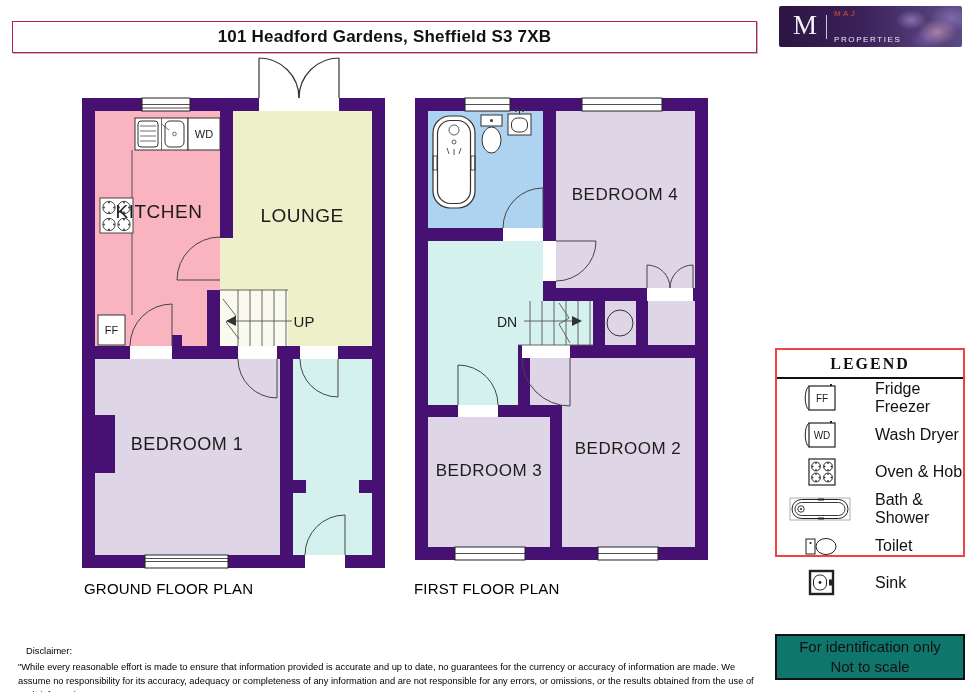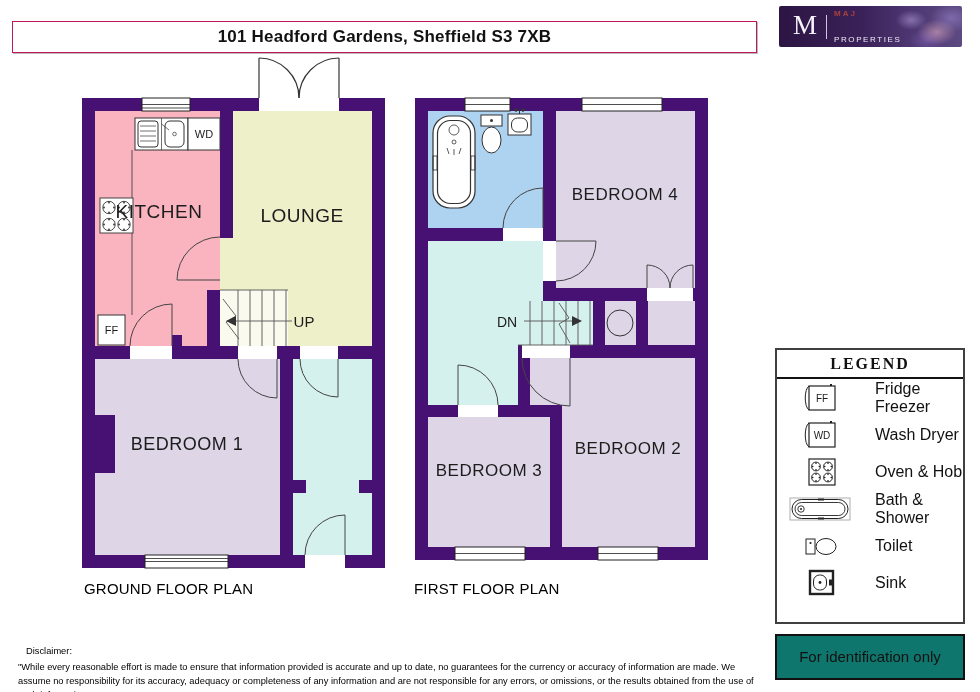--- a/index.html
+++ b/index.html
@@ -19,21 +19,21 @@
         display:flex;align-items:center;}
   #logo .mono{font-family:"Liberation Serif",serif;color:#f5f2fa;font-size:27px;line-height:1;
               padding:0 9px 2px 14px;font-weight:400;}
   #logo .bar{width:1px;height:24px;background:#cfc6e0;}
   #logo .names{display:flex;flex-direction:column;padding-left:7px;}
   #logo .n1{color:#a8403c;font-size:8px;letter-spacing:2px;font-weight:bold;}
   #logo .n2{color:#efeaf6;font-size:8px;letter-spacing:1.6px;margin-top:17px;}
   
   .plan-caption{position:absolute;font-size:15px;color:#000;letter-spacing:.2px;}
   
-  #legend{position:absolute;left:775px;top:348px;width:190px;height:276px;border:2px solid #404040;
+  #legend{position:absolute;left:775px;top:348px;width:190px;height:209px;border:2px solid #ef4444;
           background:#fff;box-sizing:border-box;}
   #legend .lt{font-family:"Liberation Serif",serif;font-weight:bold;font-size:16px;letter-spacing:2px;
               text-align:center;padding:5px 0 4px;border-bottom:2px solid #111;}
   .lrow{display:flex;align-items:center;height:37px;padding-left:8px;}
   .lrow .ic{width:72px;display:flex;justify-content:center;align-items:center;flex:0 0 72px;}
   .lrow .lab{font-size:16px;color:#111;margin-left:18px;}
   #notebox{position:absolute;left:775px;top:634px;width:190px;height:46px;border:2px solid #111;
            background:#0f766e;box-sizing:border-box;display:flex;flex-direction:column;justify-content:center;}
   #notebox div{text-align:center;font-size:15px;line-height:1.35;}
   
@@ -389,20 +389,21 @@
           <circle cx="20" cy="14.5" r="1.4" fill="#222"></circle>
           <rect x="29" y="11.5" width="4" height="6" fill="#222"></rect>
         </svg>
       </span>
       <span class="lab">Sink</span>
     </div>
   </div>
 
   <div id="notebox">
     <div>For identification only</div>
+    <div>Not to scale</div>
   </div>
 
   <div id="disclaimer">
     <div class="dh">Disclaimer:</div>
     <div class="dt">"While every reasonable effort is made to ensure that information provided is accurate and up to date, no guarantees for the currency or accuracy of information are made. We assume no responsibility for its accuracy, adequacy or completeness of any information and are not responsible for any errors, or omissions, or the results obtained from the use of such information."</div>
   </div>
 
 </div>
 
 </body></html>

